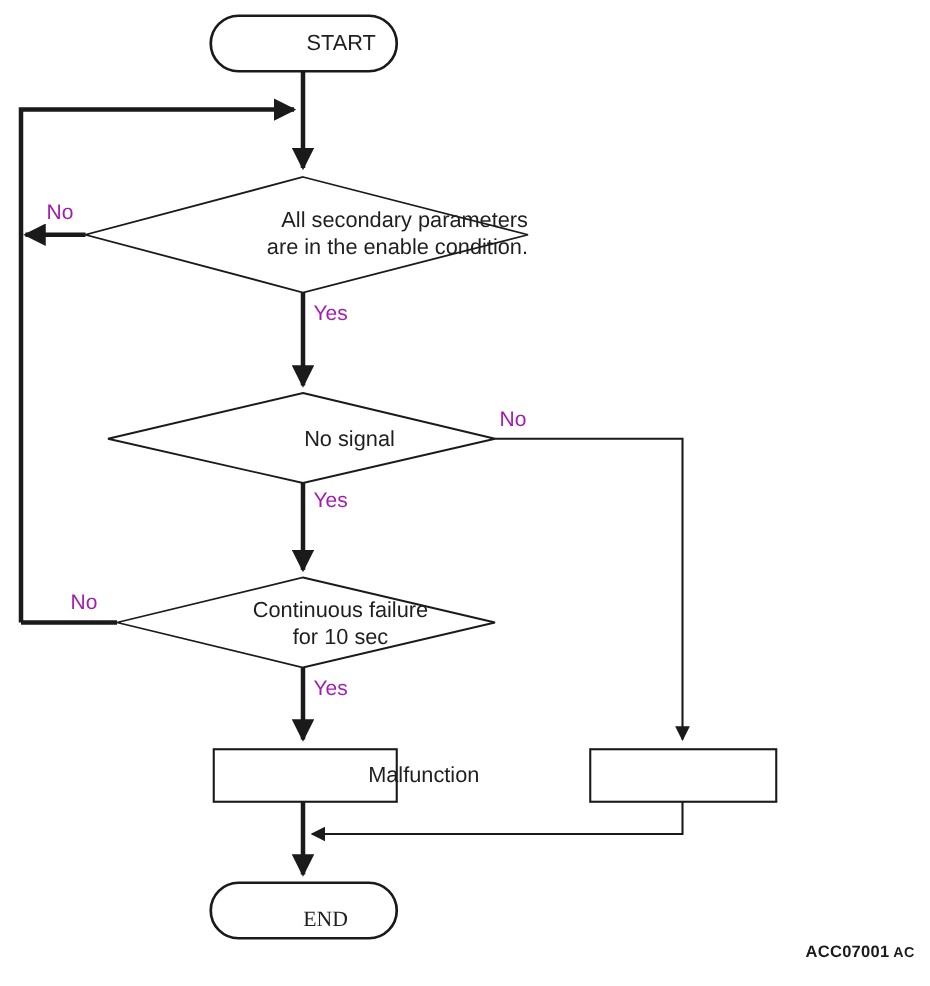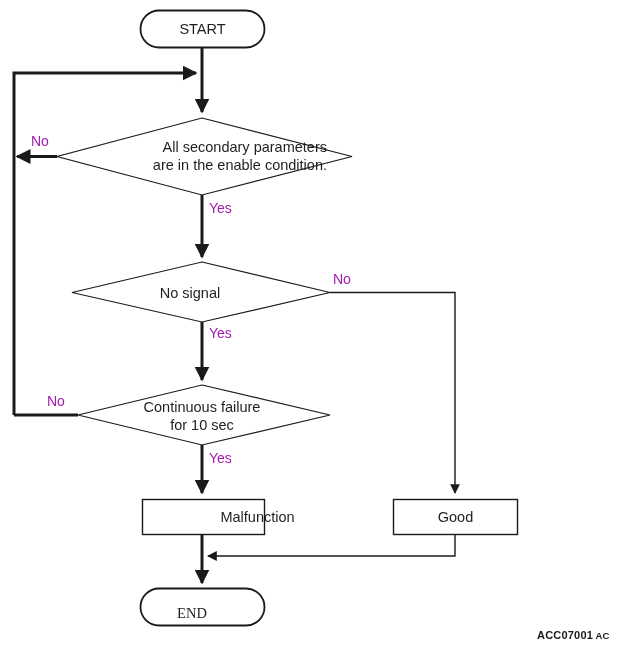--- a/index.html
+++ b/index.html
@@ -26,20 +26,21 @@
     height: 657px;
   }
   .node-text {
     position: absolute;
     text-align: center;
     font-size: 14.5px;
     line-height: 18px;
     color: #1f1f1f;
     white-space: pre-line;
     pointer-events: none;
+    margin-left: 25px;
   }
   .edge-label {
     position: absolute;
     font-size: 14px;
     line-height: 16px;
     color: #a21caf;
     white-space: nowrap;
   }
   .plate-id {
     position: absolute;
@@ -102,28 +103,27 @@
     <polyline points="455,534 455,556 208,556" fill="none" stroke="#1a1a1a" stroke-width="1.4" marker-end="url(#arrowThin)"></polyline>
 
     <rect x="140.5" y="588.5" width="124" height="37" rx="18.5" ry="18.5" fill="#ffffff" stroke="#1a1a1a" stroke-width="1.8"></rect>
   </svg>
 
   <div class="node-text" style="left:140px; top:20px; width:125px;">START</div>
 
   <div class="node-text" style="left:77px; top:138px; width:250px;text-align:right;">All secondary parameters
 are in the enable condition.</div>
 
-  <div class="node-text" style="left:110px; top:284px; width:160px;">No signal</div>
+  <div class="node-text" style="left:128px; top:284px; width:160px;">No signal</div>
 
   <div class="node-text" style="left:112px; top:398px; width:180px;">Continuous failure
 for 10 sec</div>
 
   <div class="node-text" style="left:154px; top:508px; width:123px;padding-left:42px;">Malfunction</div>
 
-  <div class="node-text" style="left:393px; top:508px; width:125px;">Good</div>
 
   <div class="node-text" style="left:140px; top:604px; width:104px;font-family:Liberation Serif, serif;">END</div>
 
   <div class="edge-label" style="left:31px; top:133px;">No</div>
 
   <div class="edge-label" style="left:209px; top:200px;">Yes</div>
 
   <div class="edge-label" style="left:333px; top:271px;">No</div>
 
   <div class="edge-label" style="left:209px; top:325px;">Yes</div>

